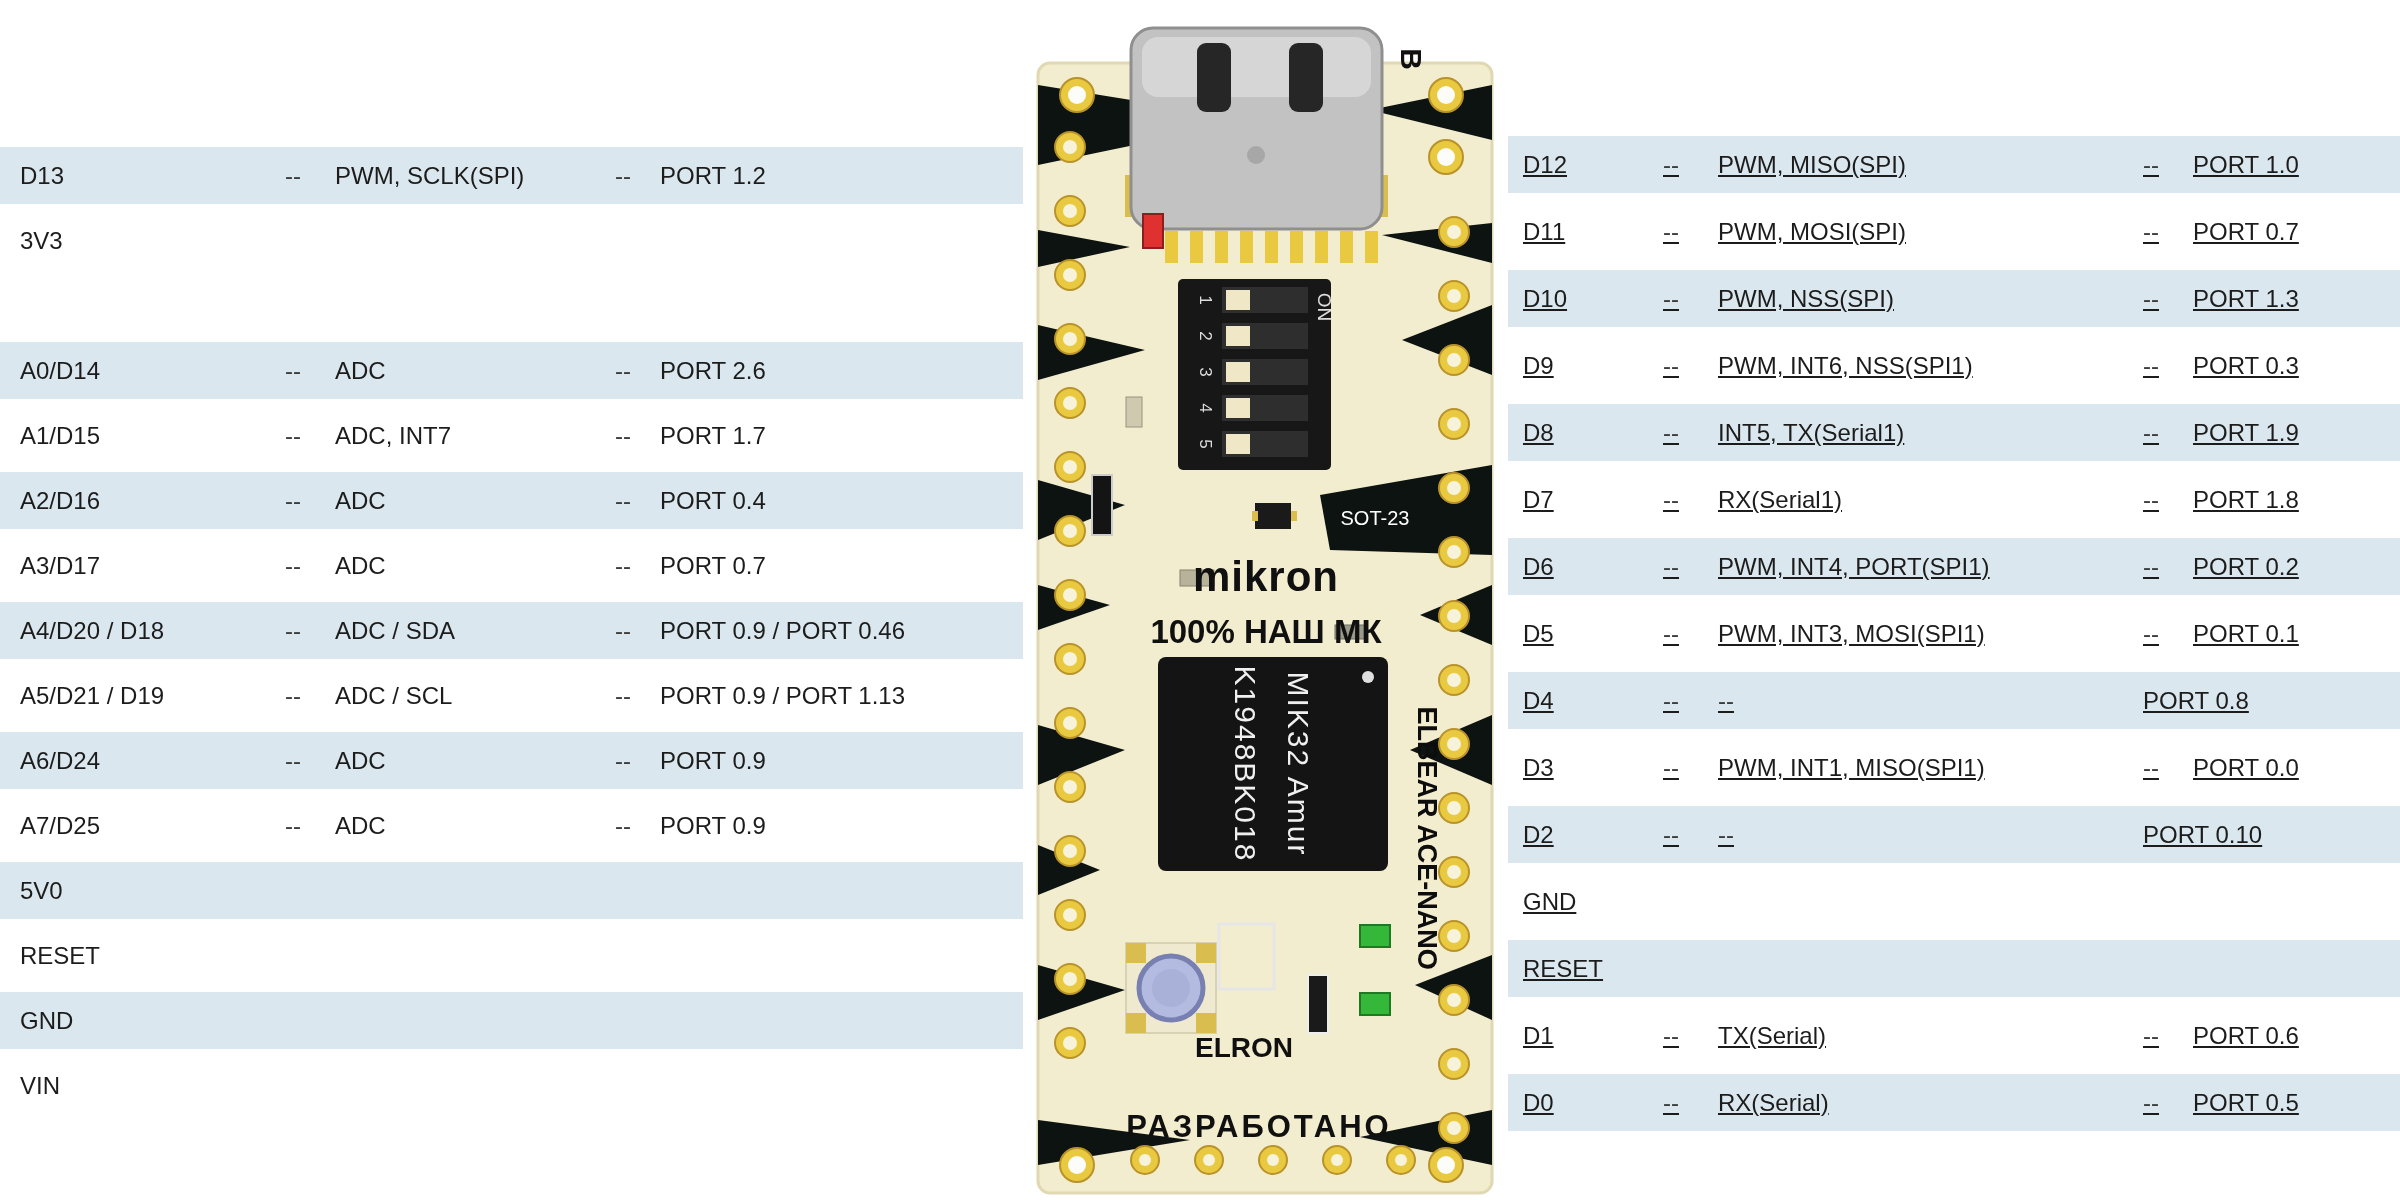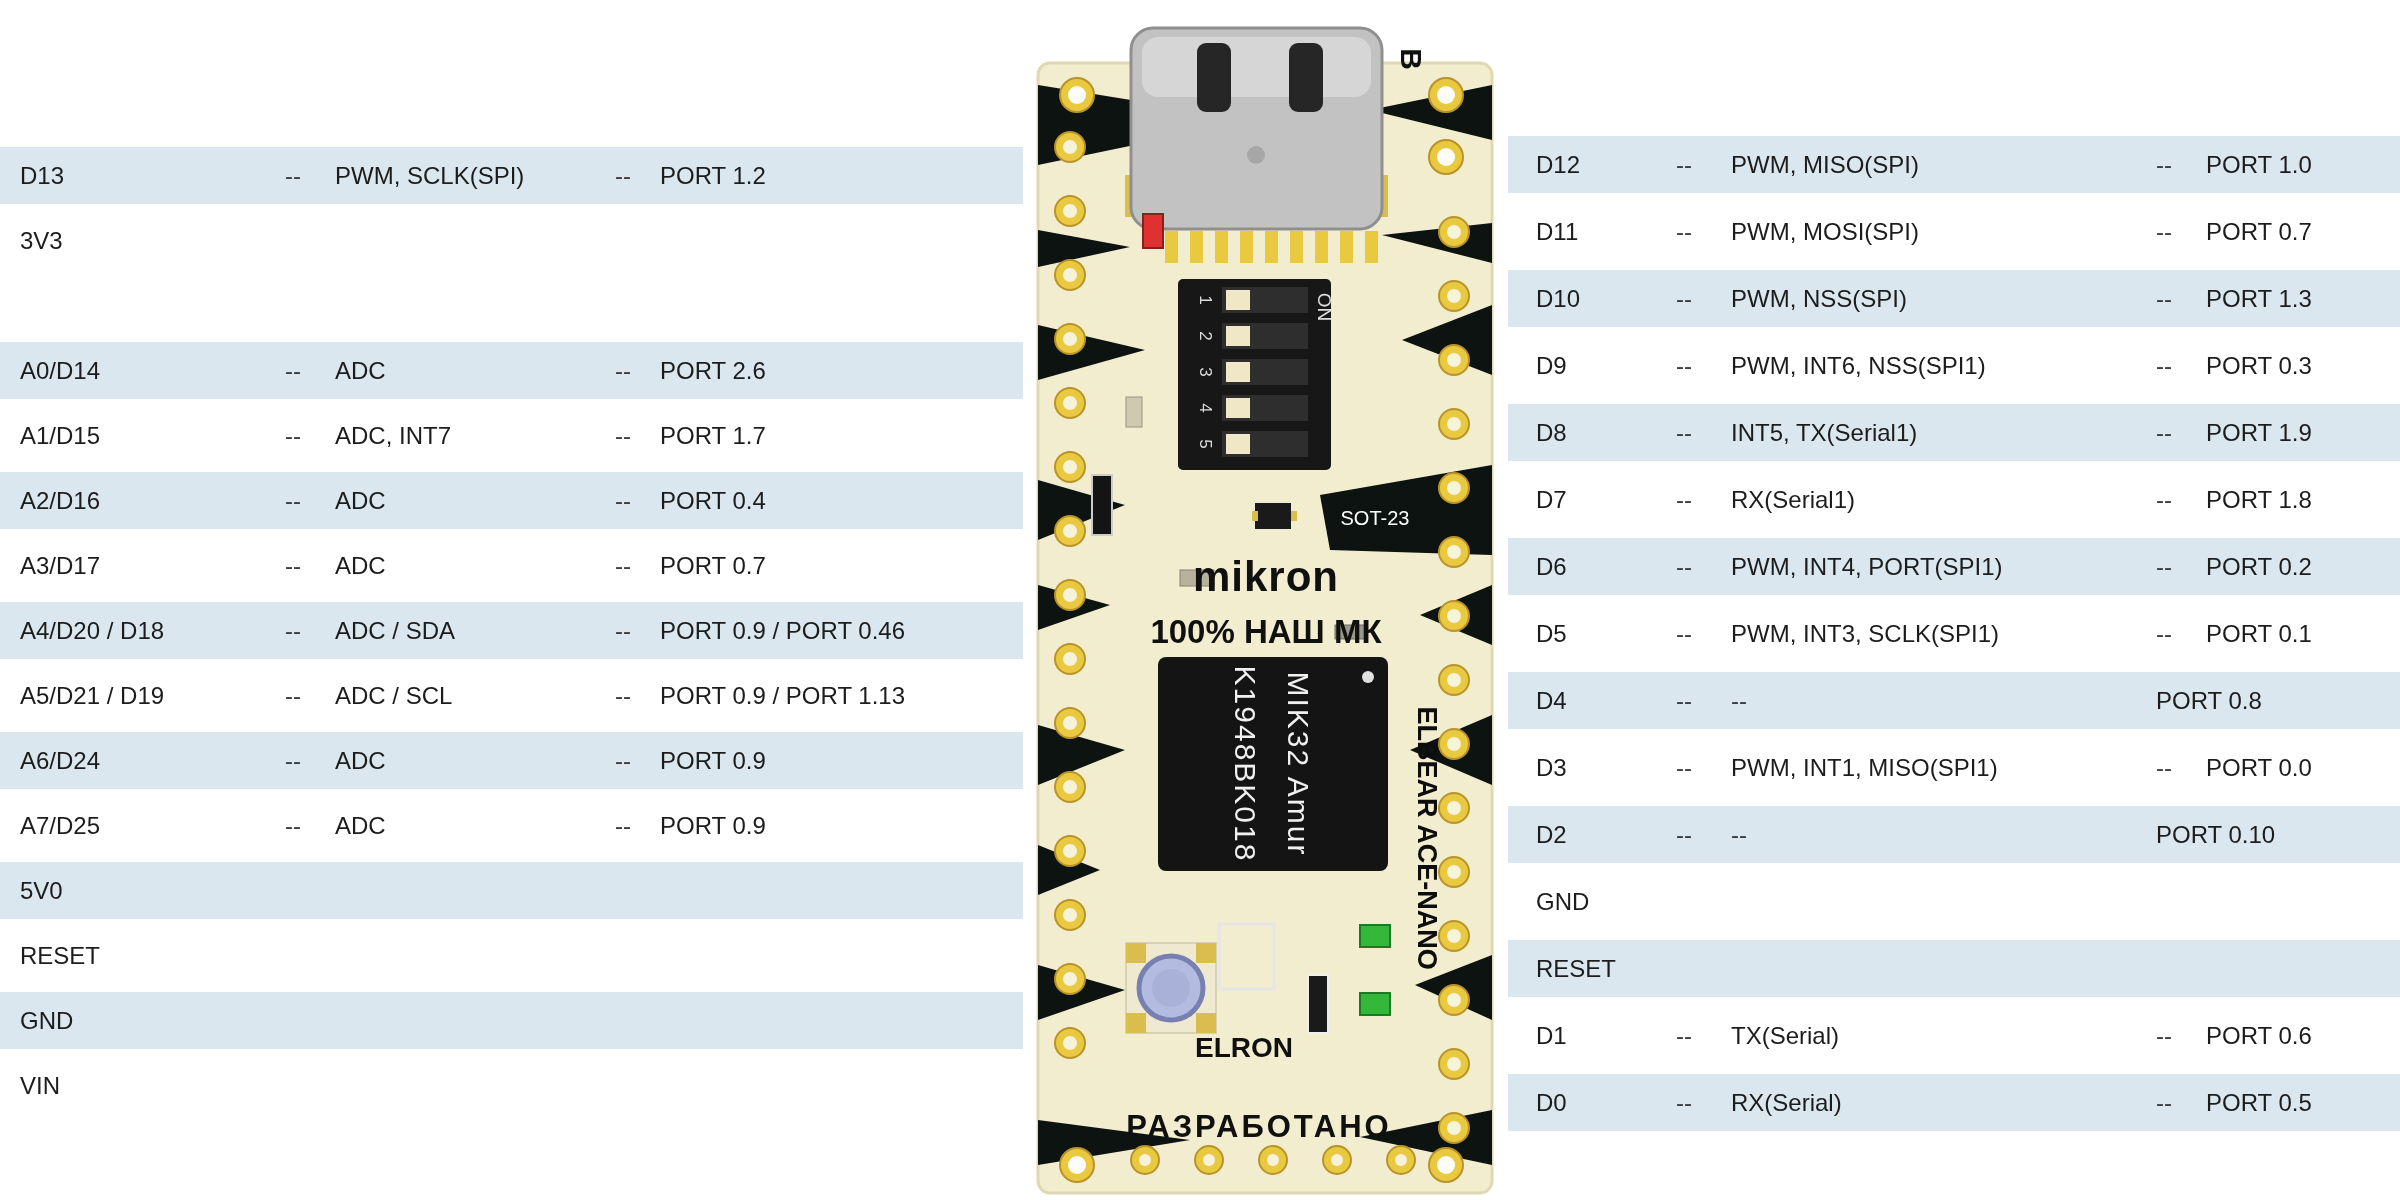--- a/index.html
+++ b/index.html
@@ -15,21 +15,21 @@
   .pin-row{
     display:grid;height:57px;align-items:center;
     font-size:24px;color:#1c1c1c;white-space:nowrap;
   }
   #left-table .pin-row{
     grid-template-columns:265px 50px 280px 45px 1fr;
     padding-left:20px;margin-bottom:8px;
   }
   #right-table .pin-row{
     grid-template-columns:140px 55px 425px 50px 1fr;
-    padding-left:28px;margin-bottom:10px;
+    padding-left:15px;margin-bottom:10px;text-decoration:underline;
   }
   .pin-row.hl{background:#dbe7ee;}
   .pin-row.gap-after{margin-bottom:73px !important;}
   .dash{color:#3c3c3c;}
   #board-svg{position:absolute;left:1030px;top:25px;}
   svg text{font-family:"Liberation Sans", sans-serif;}
 </style>
 </head>
 <body>
 
@@ -180,21 +180,21 @@
     <div class="pin-row hl">
       <span class="pin">D6</span>
       <span class="dash">--</span>
       <span class="fn">PWM, INT4, PORT(SPI1)</span>
       <span class="dash">--</span>
       <span class="port">PORT 0.2</span>
     </div>
     <div class="pin-row">
       <span class="pin">D5</span>
       <span class="dash">--</span>
-      <span class="fn">PWM, INT3, SCLK(SPI1)</span>
+      <span class="fn">PWM, INT3, MOSI(SPI1)</span>
       <span class="dash">--</span>
       <span class="port">PORT 0.1</span>
     </div>
     <div class="pin-row hl">
       <span class="pin">D4</span>
       <span class="dash">--</span>
       <span class="dash">--</span>
       <span class="port">PORT 0.8</span>
     </div>
     <div class="pin-row">

